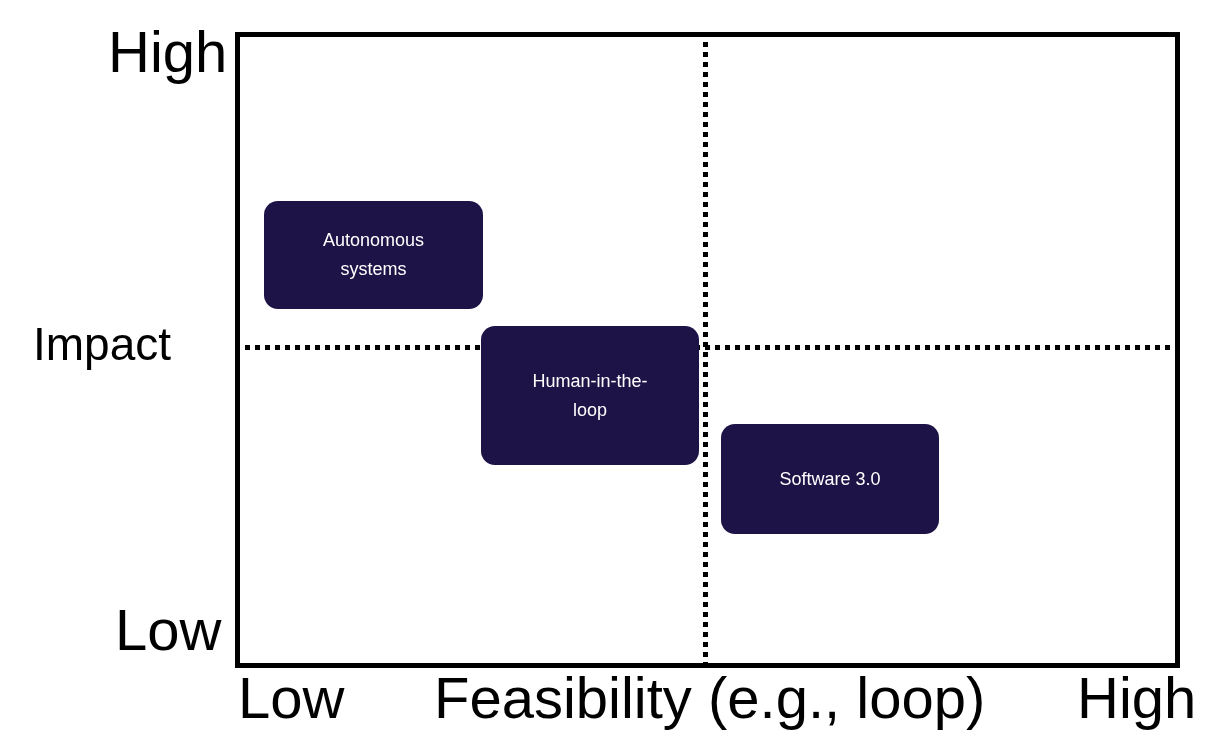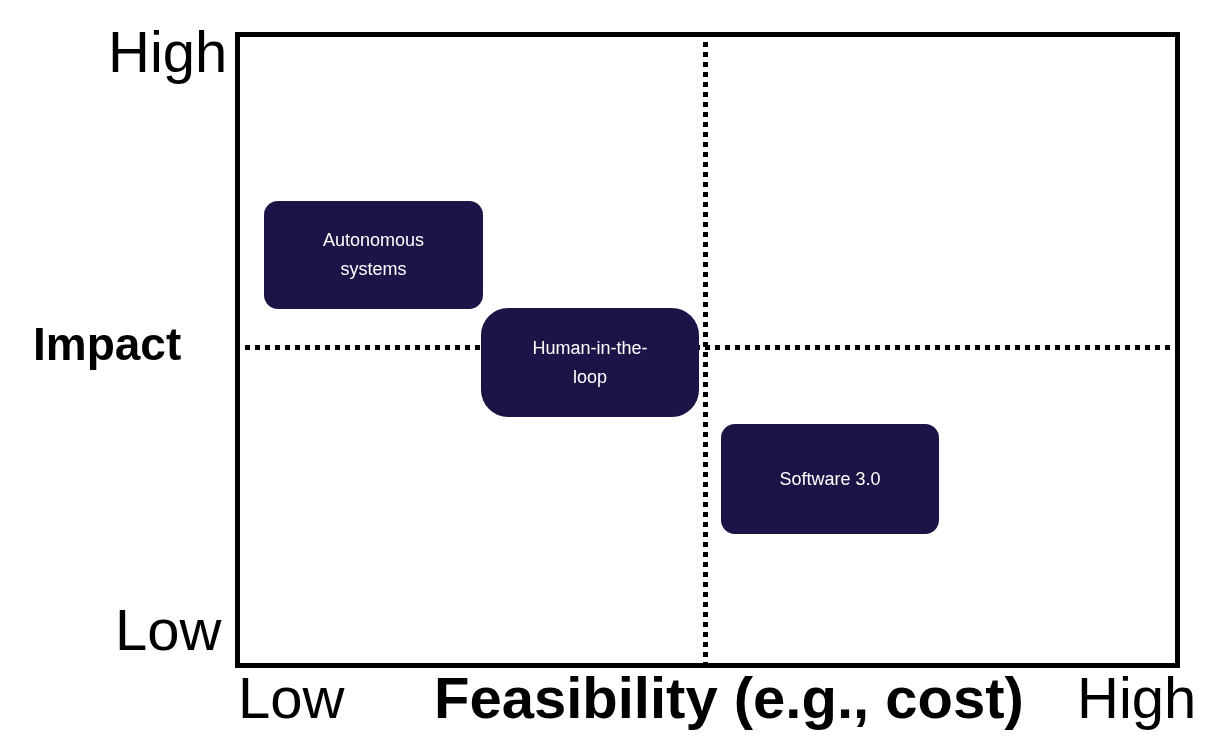--- a/index.html
+++ b/index.html
@@ -79,33 +79,33 @@
     box-sizing: border-box;
     padding: 4px 10px;
   }
   .item-box .item-label {
     display: block;
     width: 100%;
     white-space: pre-line;
   }
 
   #box-autonomous { left: 264px; top: 201px;  width: 219px; height: 108px; }
-  #box-hitl       { left: 481px; top: 308px;  width: 218px; height: 109px; border-radius: 27px; }
+  #box-hitl       { left: 481px; top: 326px;  width: 218px; height: 139px; }
   #box-software   { left: 721px; top: 424px;  width: 218px; height: 110px; }
 
   
   .axis-label {
     position: absolute;
     font-size: 58px;
     font-weight: 400;
     line-height: 52px;
     white-space: nowrap;
     color: #000000;
   }
-  .axis-label.bold { font-weight: 700; }
+  .axis-label.bold { font-weight: 400; }
 
   
   #ylabel-high { left: 108px; top: 26px;  }
   #ylabel-low  { left: 115px; top: 604px; }
   #ylabel-title{ left: 33px;  top: 318px; font-size: 46px; }
 
   
   #xlabel-low   { left: 238px;  top: 672px; }
   #xlabel-high  { left: 1077px; top: 672px; }
   #xlabel-title { left: 434px;  top: 672px; }
@@ -135,17 +135,17 @@
   </div>
 
   <div class="axis-label" id="ylabel-high">High</div>
 
   <div class="axis-label bold" id="ylabel-title">Impact</div>
 
   <div class="axis-label" id="ylabel-low">Low</div>
 
   <div class="axis-label" id="xlabel-low">Low</div>
 
-  <div class="axis-label bold" id="xlabel-title">Feasibility (e.g., cost)</div>
+  <div class="axis-label bold" id="xlabel-title">Feasibility (e.g., loop)</div>
 
   <div class="axis-label" id="xlabel-high">High</div>
 
 </div>
 
 </body></html>

